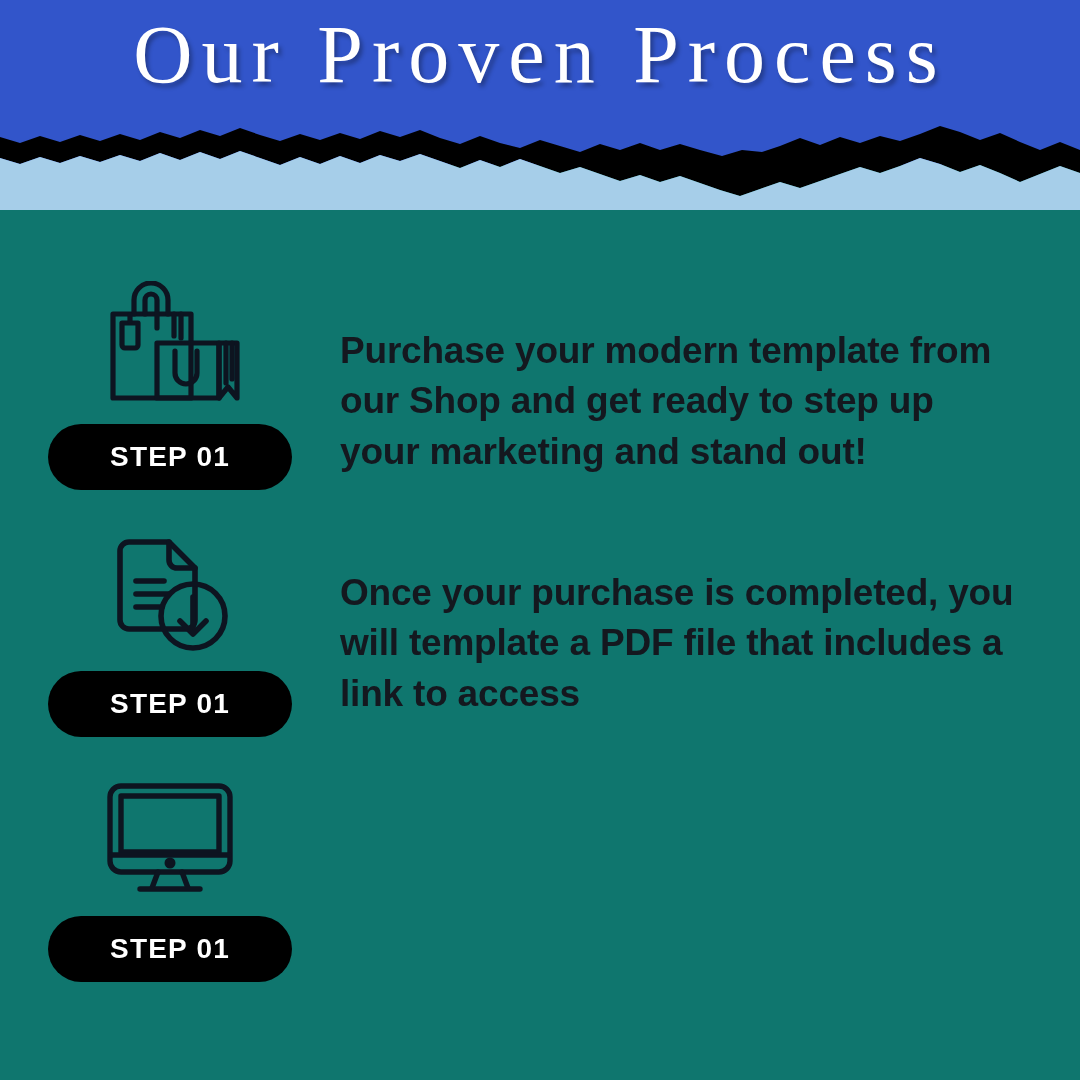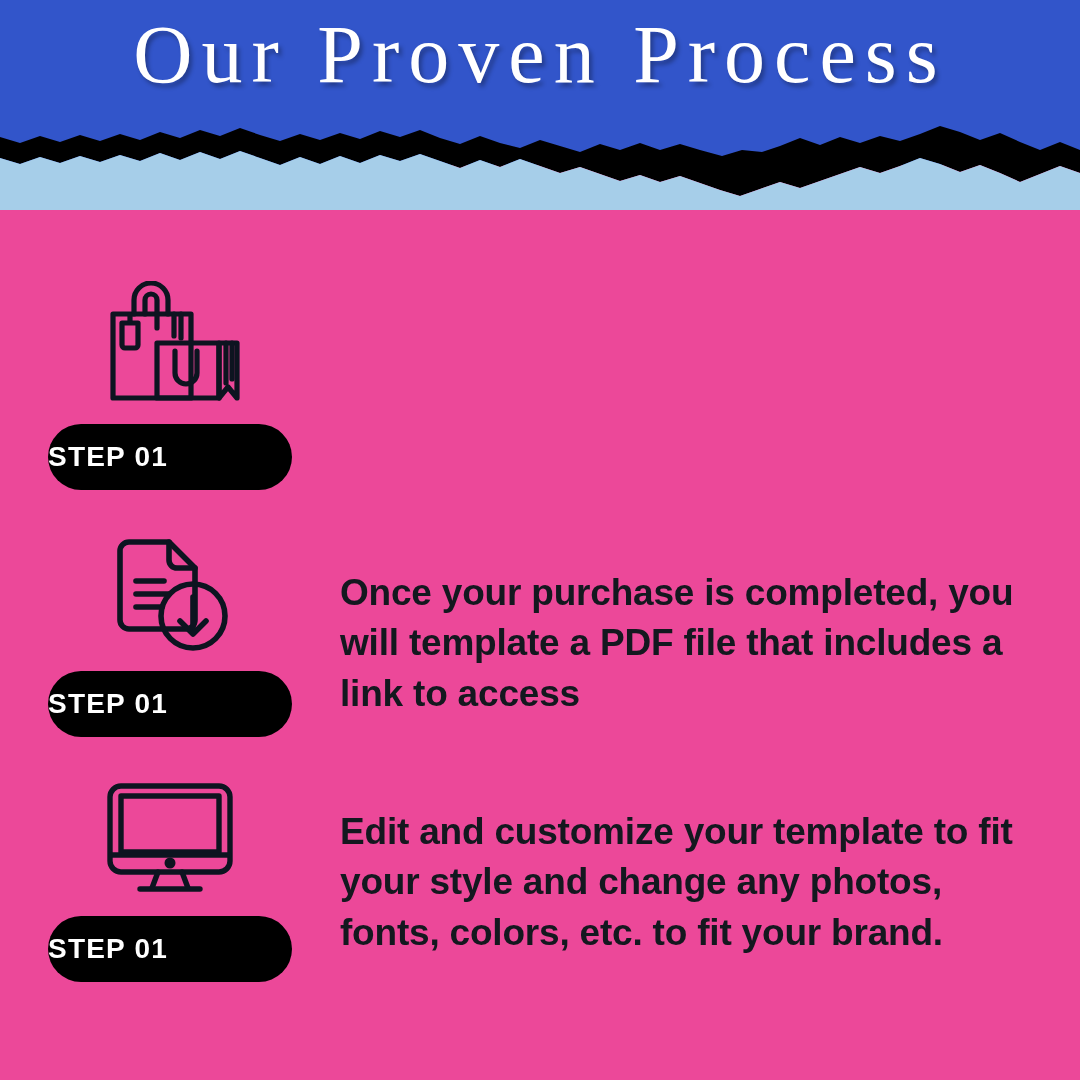--- a/index.html
+++ b/index.html
@@ -5,21 +5,21 @@
   html, body {
     margin: 0;
     padding: 0;
     background: #ffffff;
   }
   #canvas {
     position: relative;
     width: 1080px;
     height: 1080px;
     overflow: hidden;
-    background: #ec4899;
+    background: #0f766e;
     font-family: "Liberation Sans", sans-serif;
   }
 
   
   .header-band {
     position: absolute;
     left: 0;
     top: 0;
     width: 1080px;
     height: 210px;
@@ -90,20 +90,21 @@
   .step-badge {
     position: absolute;
     left: 0;
     top: 148px;
     width: 244px;
     height: 66px;
     background: #000000;
     border-radius: 33px;
     display: flex;
     align-items: center;
+    justify-content: center;
   }
   .step-badge-label {
     color: #ffffff;
     font-size: 28px;
     font-weight: bold;
     letter-spacing: 1.2px;
     font-family: "Liberation Sans", sans-serif;
   }
   .step-text {
     position: absolute;
@@ -198,20 +199,21 @@
             <path d="M137,62 v36"></path>
 
             <path d="M79,33 v22"></path>
             <path d="M86,33 v24"></path>
           </svg>
         </div>
         <div class="step-badge">
           <span class="step-badge-label">STEP 01</span>
         </div>
       </div>
+      <div class="step-text">Purchase your modern template from our Shop and get ready to step up your marketing and stand out!</div>
     </div>
 
     <div class="step-row row-2">
       <div class="step-left">
         <div class="step-icon">
           <svg width="130" height="125" viewBox="0 0 130 125" fill="none" stroke="#0d1420" stroke-width="5.6" stroke-linecap="round" stroke-linejoin="round">
 
             <path d="M15,20 a9,9 0 0 1 9,-9 h40 l26,26 v52 a9,9 0 0 1 -9,9 h-57 a9,9 0 0 1 -9,-9 z"></path>
             <path d="M64,11 v18 a8,8 0 0 0 8,8 h18"></path>
 
@@ -246,17 +248,16 @@
 
             <path d="M58,96 l-6,16"></path>
             <path d="M82,96 l6,16"></path>
             <path d="M40,113 h60"></path>
           </svg>
         </div>
         <div class="step-badge">
           <span class="step-badge-label">STEP 01</span>
         </div>
       </div>
-      <div class="step-text">Edit and customize your template to fit your style and change any photos, fonts, colors, etc. to fit your brand.</div>
     </div>
 
   </div>
 </div>
 
 </body></html>

